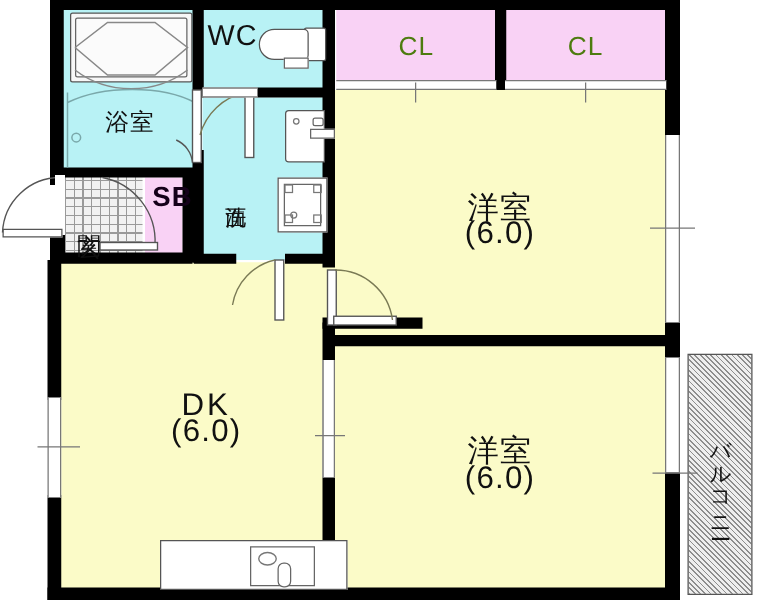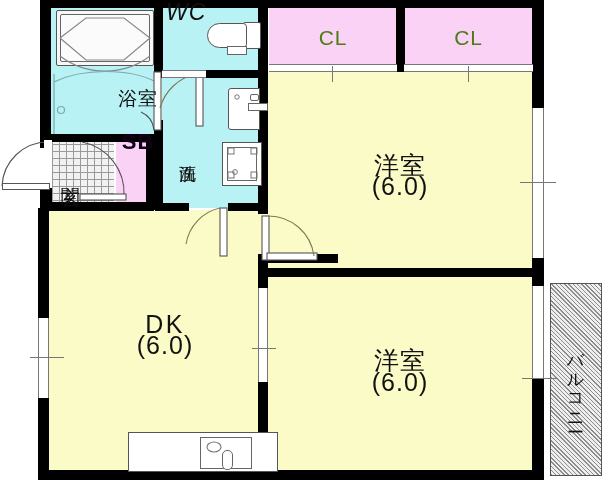--- a/index.html
+++ b/index.html
@@ -31,21 +31,21 @@
     position: absolute;
     color: #111111;
     text-align: center;
     line-height: 1.12;
     white-space: pre;
     letter-spacing: 0.04em;
   }
   .label-jp { font-family: "DejaVu Sans", sans-serif; }
   .lbl-room  { font-size: 25px; font-weight: 500; margin-top: 17px; }
   .lbl-area  { font-size: 25px; font-weight: 500; }
-  .lbl-small { font-size: 19px; font-weight: 500; margin-left: 34px; }
+  .lbl-small { font-size: 19px; font-weight: 500; }
   .lbl-cl    { font-size: 21px; font-weight: 400; color: #4d7c0f; }
   .lbl-sb    { font-size: 22px; font-weight: 600; color: #15001a; }
   .lbl-wc    { font-size: 23px; font-weight: 400; color: #111; }
   .lbl-vert  {
     writing-mode: vertical-rl;
     text-orientation: upright;
     font-size: 17px;
     letter-spacing: 0.06em;
   }
 
@@ -238,27 +238,27 @@
   <div class="win-tick-h" style="left:520px; top:182px; width:36px;"></div>
 
   <div class="win-v" style="left:532px; top:286px; width:12px; height:92px;"></div>
   <div class="win-tick-h" style="left:522px; top:378px; width:36px;"></div>
 
   <div class="win-v" style="left:258px; top:288px; width:10px; height:94px;"></div>
   <div class="win-tick-h" style="left:252px; top:348px; width:24px;"></div>
 
   <div class="label label-jp lbl-small" style="left:52px; top:88px; width:104px;">浴室</div>
 
-  <div class="label lbl-wc" style="left:166px; top:2px; width:34px; line-height:0.95;font-style:italic;"><span>WC</span></div>
+  <div class="label lbl-wc" style="left:166px; top:18px; width:34px; line-height:0.95;"><span>WC</span></div>
 
   <div class="label label-jp lbl-vert" style="left:178px; top:114px; height:78px;"><span>洗</span><span>面</span></div>
 
   <div class="label label-jp lbl-vert" style="left:60px; top:147px; height:52px; font-size:19px;"><span>玄</span><span>関</span></div>
 
-  <div class="label lbl-sb" style="left:116px; top:130px; width:44px; line-height:1.05;"><span style="display:block; white-space:pre-wrap; word-break:break-all;">SB</span></div>
+  <div class="label lbl-sb" style="left:116px; top:146px; width:44px; line-height:1.05;"><span style="display:block; white-space:pre-wrap; word-break:break-all;">SB</span></div>
 
   <div class="label lbl-cl" style="left:269px; top:26px; width:128px;">CL</div>
 
   <div class="label lbl-cl" style="left:404px; top:26px; width:129px;">CL</div>
 
   <div class="label label-jp lbl-room" style="left:300px; top:135px; width:200px;">洋室</div>
   <div class="label lbl-area" style="left:300px; top:172px; width:200px;">(6.0)</div>
 
   <div class="label label-jp lbl-room" style="left:300px; top:330px; width:200px;">洋室</div>
   <div class="label lbl-area" style="left:300px; top:368px; width:200px;">(6.0)</div>

